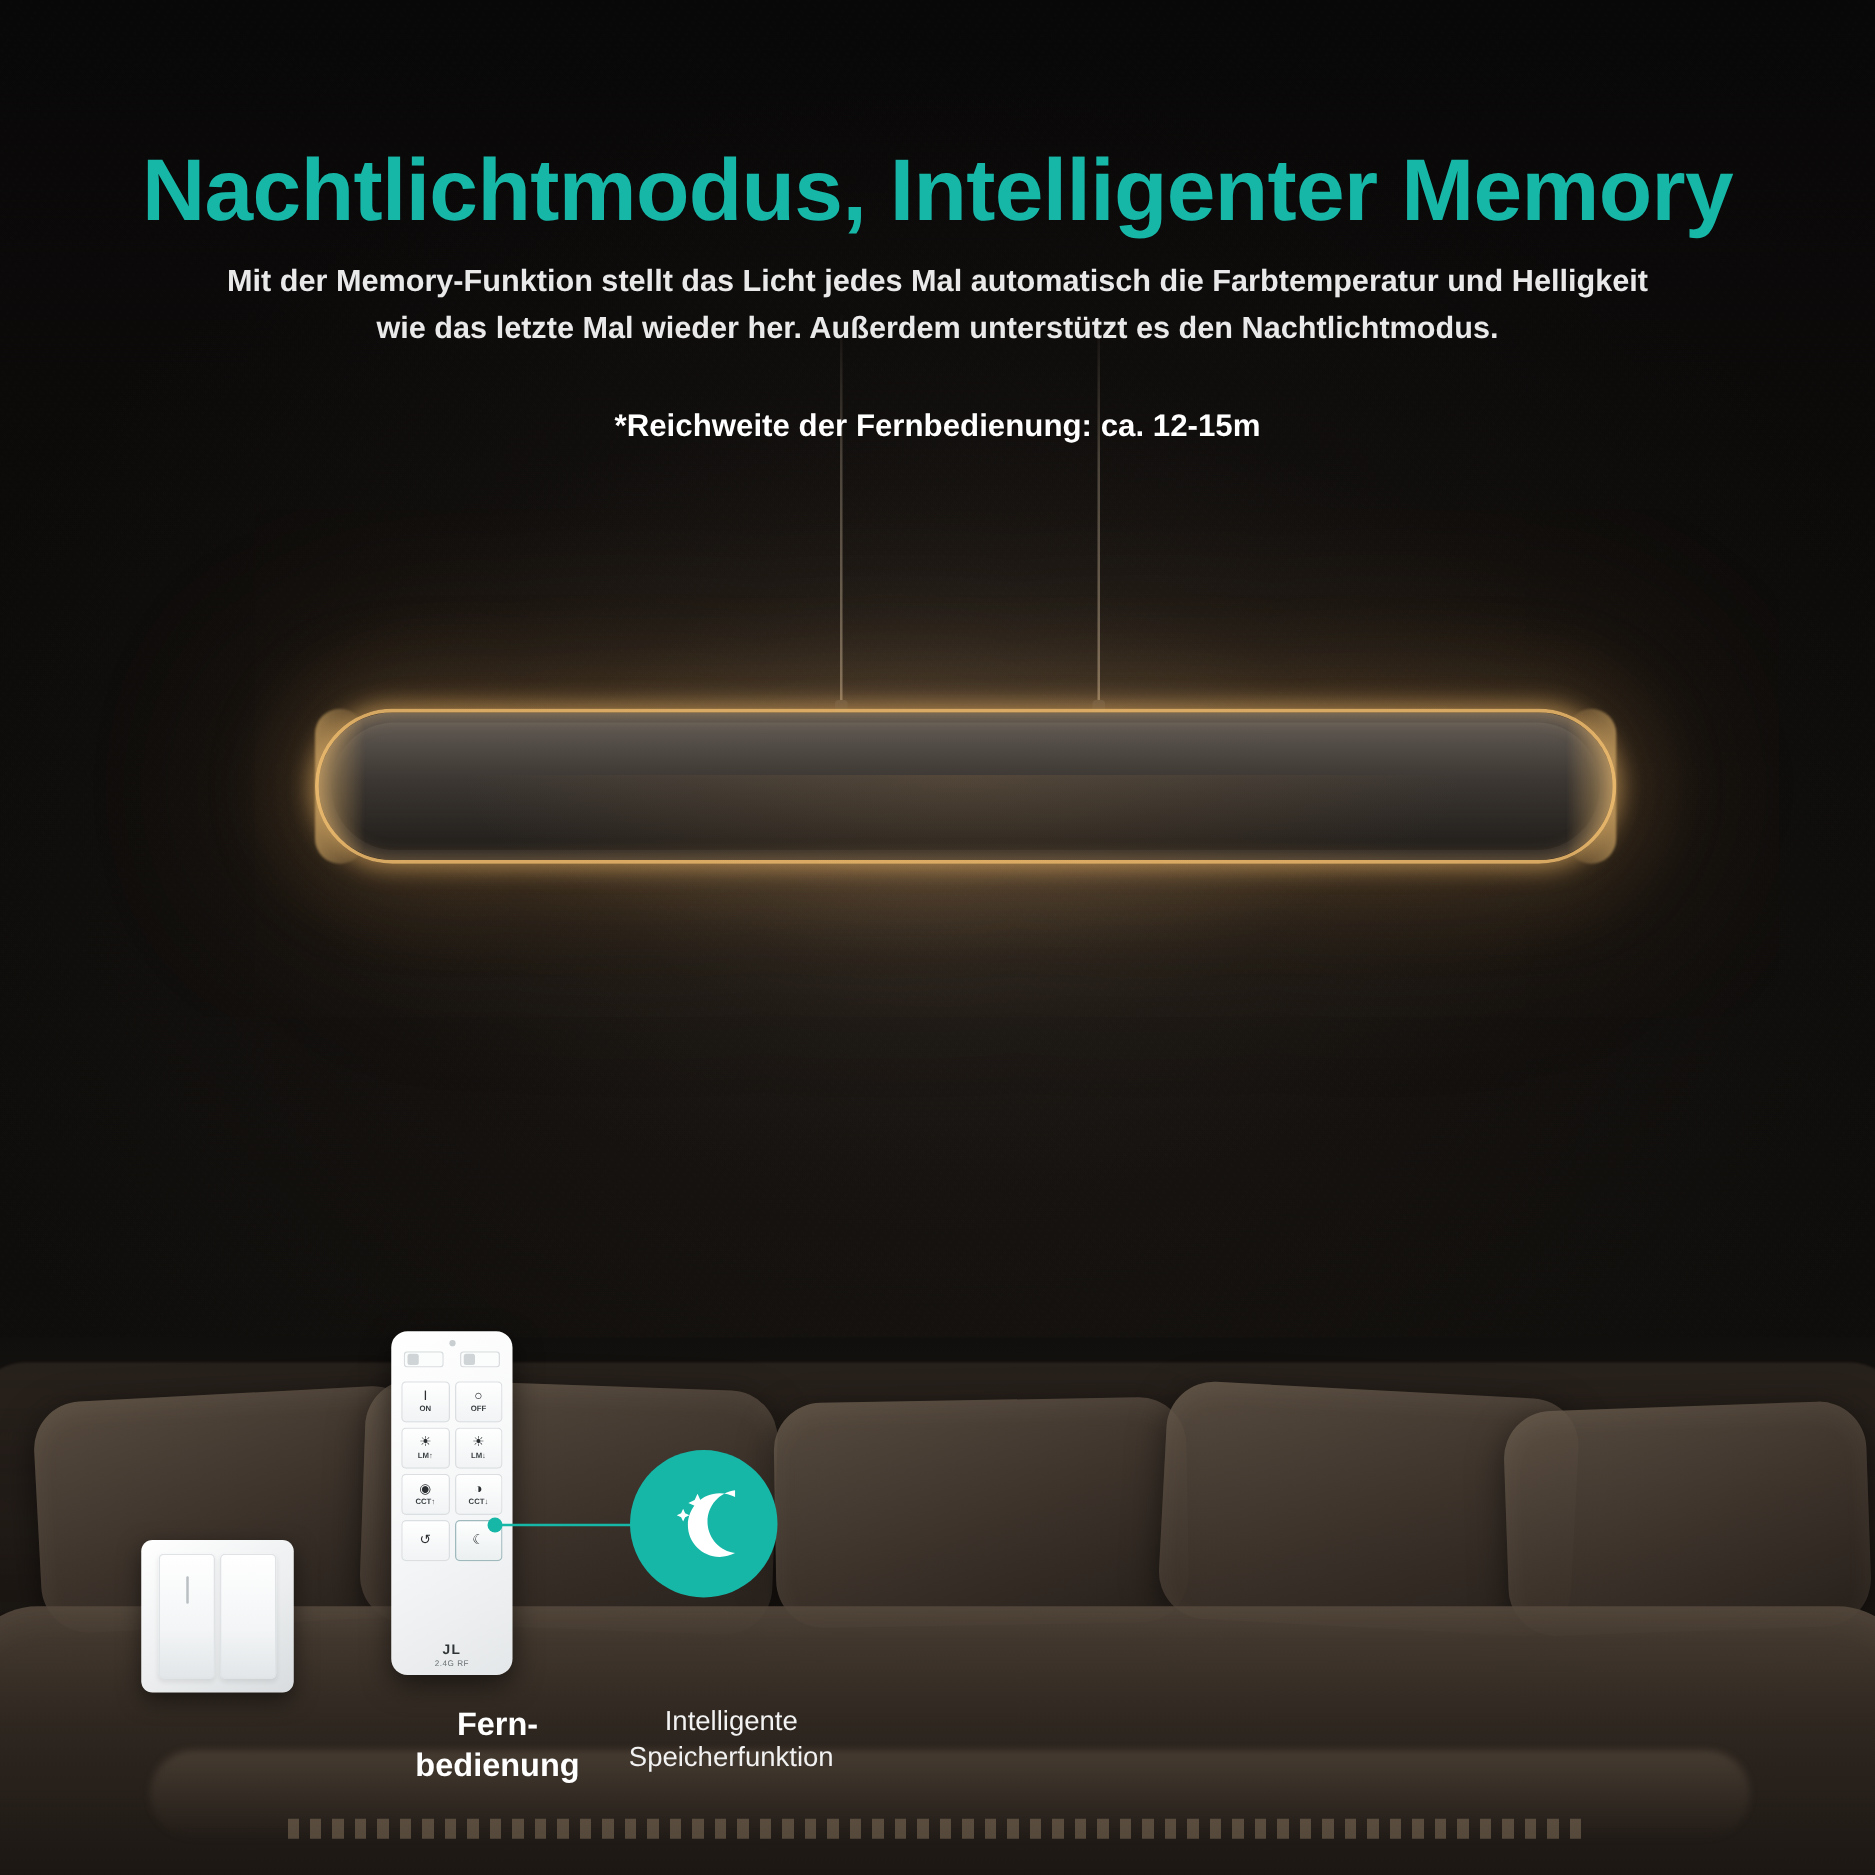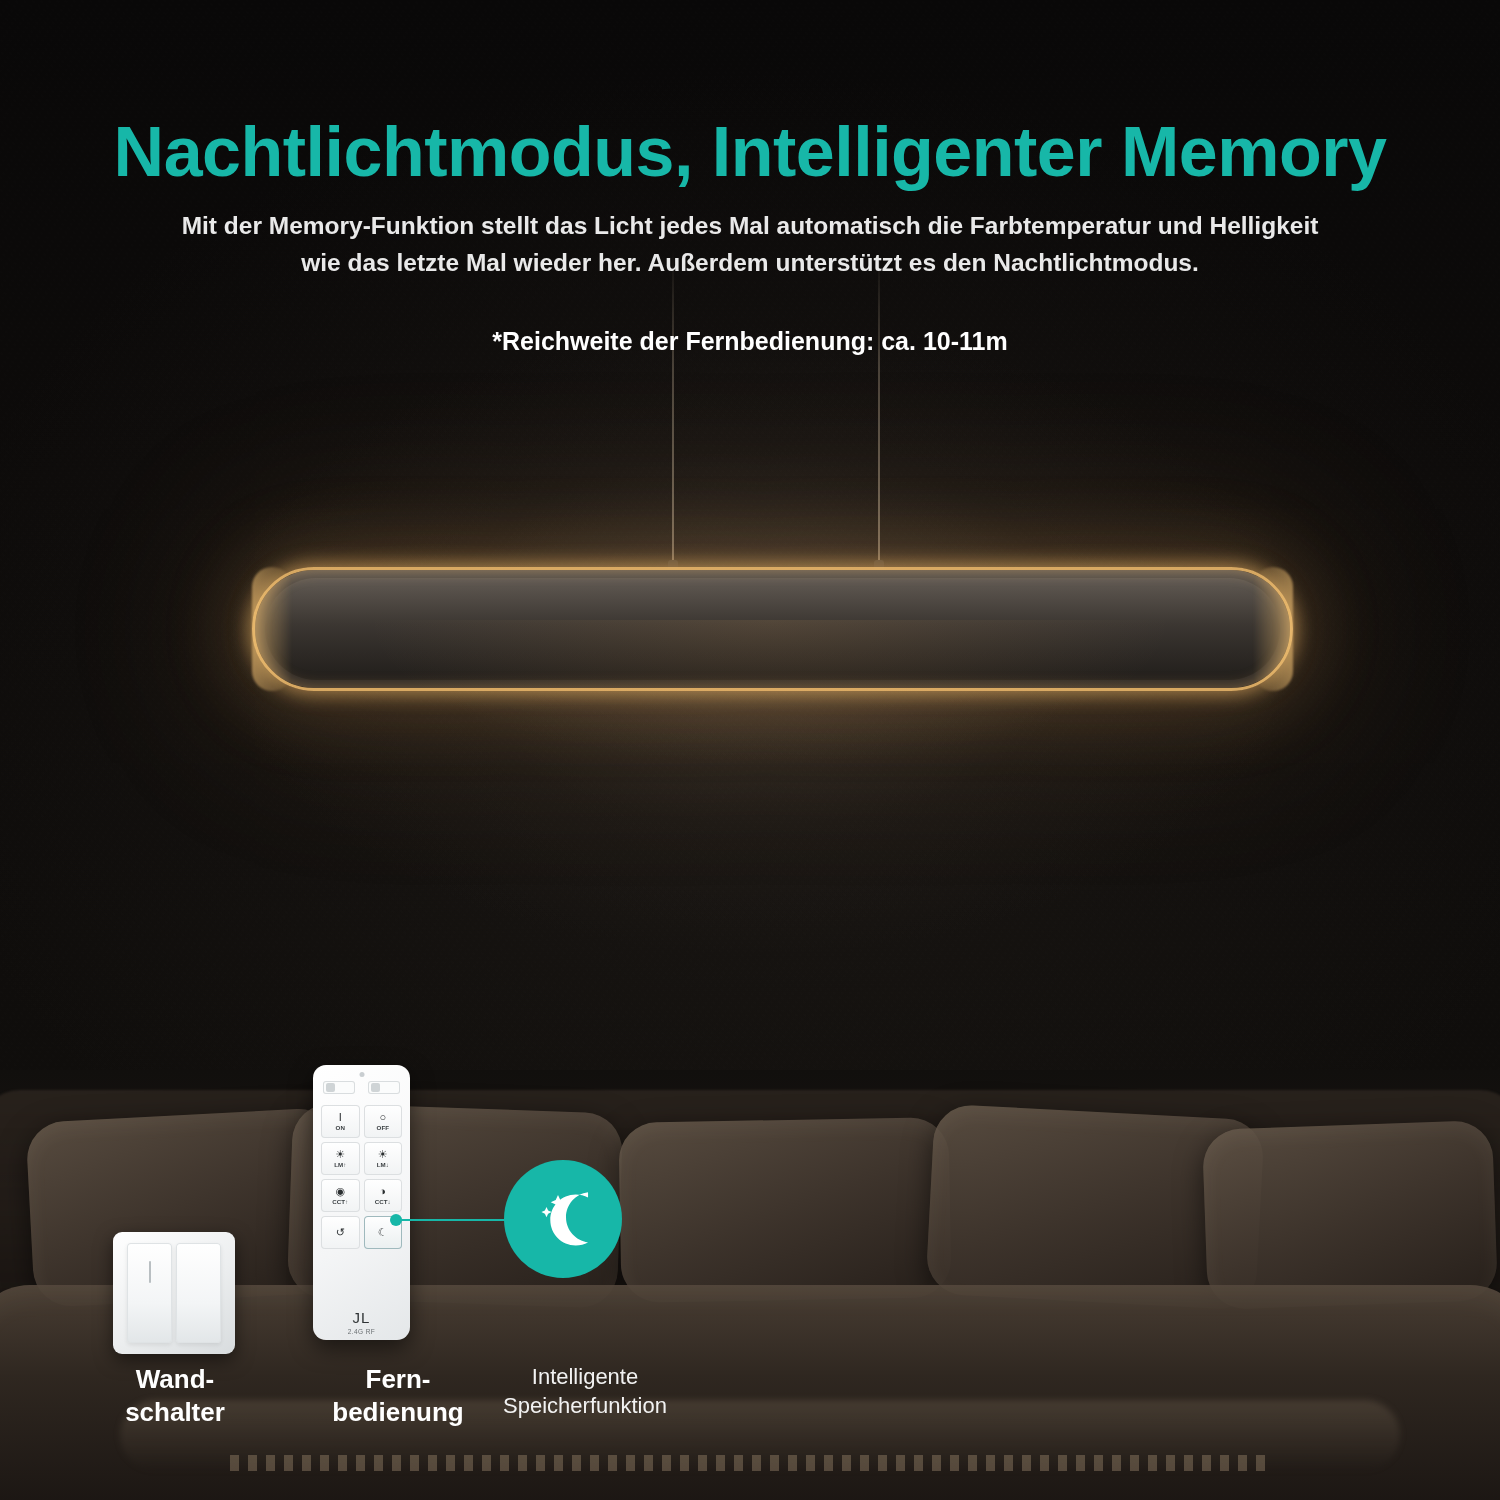--- a/index.html
+++ b/index.html
@@ -200,21 +200,21 @@
     background: linear-gradient(180deg, #ffffff, #f1f3f4);
     box-shadow: inset 0 0 0 1px #dcdfe1;
     display: flex; flex-direction: column; align-items: center; justify-content: center;
     gap: 1px;
   }
   .key .glyph { font-size: 11px; line-height: 11px; color: #2b2f31; }
   .key .klabel { font-size: 6.2px; line-height: 7px; color: #3a3f42; font-weight: 700; }
   .key.active { box-shadow: inset 0 0 0 1px #9fb9bd; background: linear-gradient(180deg,#ffffff,#eaeff0); }
   .remote-brand {
     position: absolute; left: 0; bottom: 14px; width: 100%;
-    text-align: center; font-size: 15px; color: #2f3335; font-weight: 400;
+    text-align: center; font-size: 11px; color: #2f3335; font-weight: 700;
     letter-spacing: 1px;
   }
   .remote-sub {
     position: absolute; left: 0; bottom: 5px; width: 100%;
     text-align: center; font-size: 6.5px; color: #6a6f72; letter-spacing: .4px;
   }
 
   
   .connector {
     position: absolute; left: 396px; top: 1219px; width: 120px; height: 2px;
@@ -271,21 +271,21 @@
   <div class="pillow" id="pillow-2"></div>
   <div class="pillow" id="pillow-3"></div>
   <div class="pillow" id="pillow-4"></div>
   <div class="pillow" id="pillow-5"></div>
   <div class="duvet"></div>
   <div class="duvet-fold"></div>
   <div class="duvet-trim"></div>
 
   <div class="headline">Nachtlichtmodus, Intelligenter Memory</div>
   <div class="subtitle">Mit der Memory-Funktion stellt das Licht jedes Mal automatisch die Farbtemperatur und Helligkeit wie das letzte Mal wieder her. Außerdem unterstützt es den Nachtlichtmodus.</div>
-  <div class="note">*Reichweite der Fernbedienung: ca. 10-11m</div>
+  <div class="note">*Reichweite der Fernbedienung: ca. 12-15m</div>
 
   <div class="switch-plate">
     <div class="switch-inner">
       <div class="rocker"></div>
       <div class="rocker no-mark"></div>
     </div>
   </div>
 
   <div class="remote">
     <div class="remote-led"></div>
@@ -336,24 +336,20 @@
   <div class="connector-dot"></div>
   <div class="connector"></div>
   <div class="badge">
     <svg width="76" height="76" viewBox="0 0 76 76">
       <path d="M52 13c-12.2 1.6-21.6 12-21.6 24.6C30.4 50.2 39.8 60.6 52 62.2c-3.6 1.9-7.7 3-12.1 3C26.1 65.2 15 54 15 40.2 15 26.4 26.1 15.2 39.9 15.2c4.4 0 8.5 1.1 12.1 3z" fill="#ffffff" transform="translate(10,-2) scale(1.02)"></path>
       <path d="M33 14l2.3 5 5 2.3-5 2.3L33 28.6l-2.3-5-5-2.3 5-2.3z" fill="#ffffff"></path>
       <path d="M21.5 26l1.6 3.5 3.5 1.6-3.5 1.6-1.6 3.5-1.6-3.5-3.5-1.6 3.5-1.6z" fill="#ffffff"></path>
     </svg>
   </div>
 
-  <div class="lbl" id="label-switch">
-    <div>Wand-</div>
-    <div>schalter</div>
-  </div>
   <div class="lbl" id="label-remote">
     <div>Fern-</div>
     <div>bedienung</div>
   </div>
   <div id="label-night-sub">
     <div>Intelligente</div>
     <div>Speicherfunktion</div>
   </div>
 
 </div>

